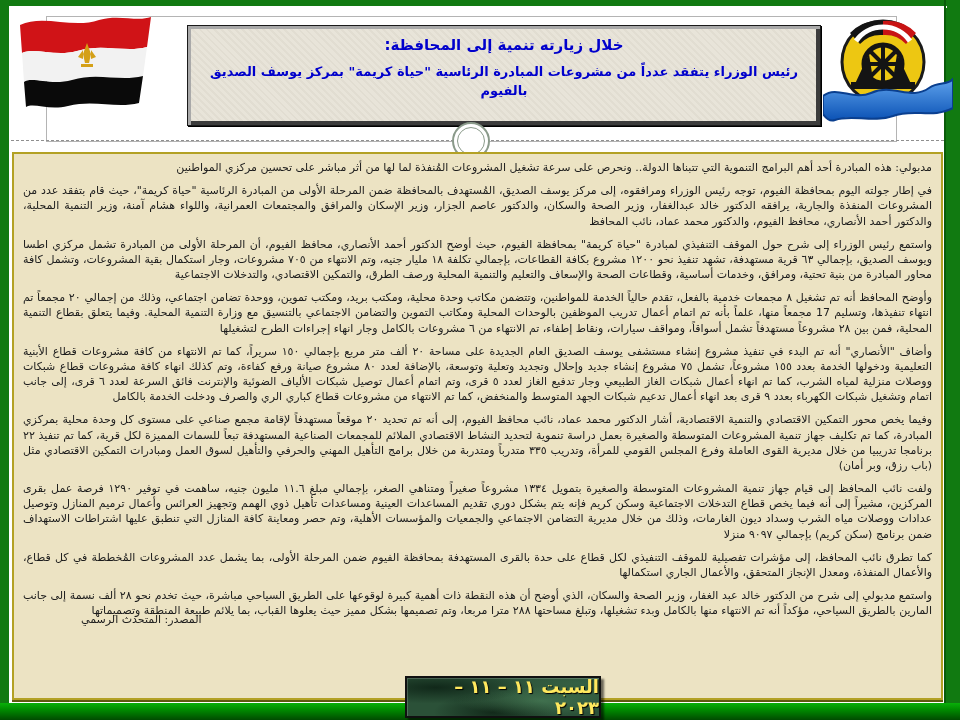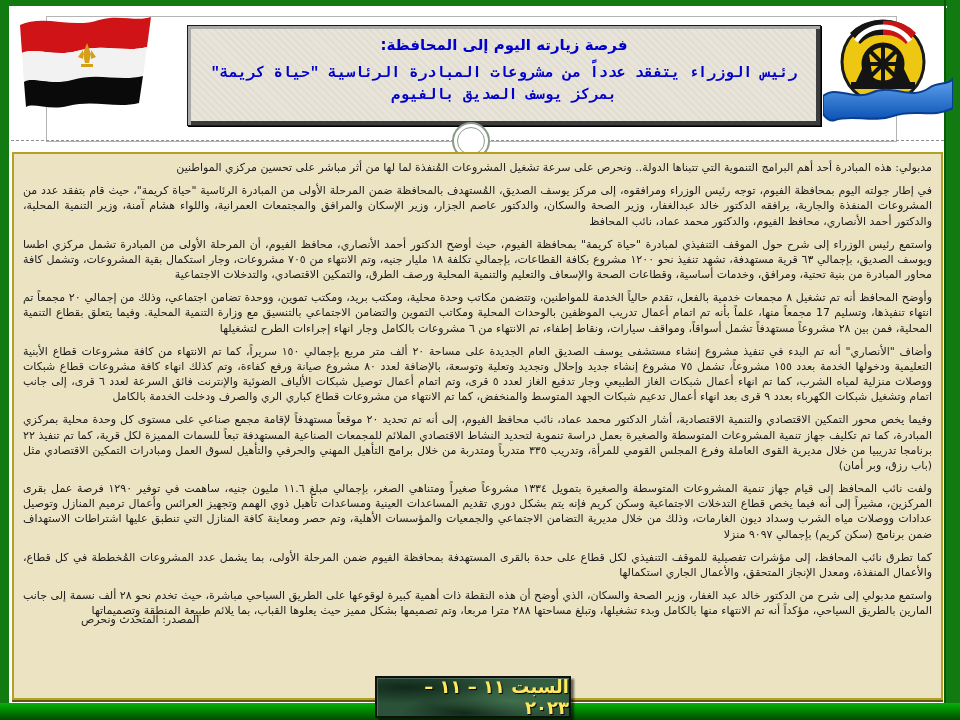--- a/index.html
+++ b/index.html
@@ -30,34 +30,34 @@
   .emblem { position:absolute; left:812px; top:6px; width:130px; height:118px; }
 
   .title-box { position:absolute; left:176px; top:17px; width:634px; height:101px;
                background:#e8e4d9;
                background-image:repeating-linear-gradient(45deg, rgba(120,110,90,.06) 0 2px, transparent 2px 5px);
                border:1px solid #1a1a1a;
                box-shadow: inset 3px 3px 0 #a9a9a9, inset -4px -4px 0 #3c3c3c, 1px 1px 0 #000;
                color:#0000cc; direction:rtl; text-align:center;
                font-weight:bold; padding:10px 14px 6px; }
   .title-box .t1 { font-size:15px; margin-bottom:9px; }
-  .title-box .t2 { font-size:15px; line-height:1.45;font-family:Liberation Mono, monospace; }
+  .title-box .t2 { font-size:13px; line-height:1.45; }
 
   
   .content { position:absolute; left:1px; top:144px; width:931px; height:548px;
              background:#ece3c3; border:2px solid #b3a125; box-shadow:0 2px 0 #5f5a10;
              padding:6px 9px; overflow:hidden; z-index:4; }
   .content .body-text { direction:rtl; text-align:justify; color:#1c1c1c;
                         font-size:11px; line-height:1.38; }
   .content p { margin-bottom:8px; }
   .source { direction:rtl; text-align:left; color:#1c1c1c; font-size:11px;
             margin-top:-14px; padding-left:58px; }
 
   
-  .date-banner { position:absolute; left:375px; top:676px; width:196px; height:42px; z-index:10;
+  .date-banner { position:absolute; left:405px; top:676px; width:196px; height:42px; z-index:10;
                  background:
                    radial-gradient(ellipse at 15% 25%, rgba(10,30,18,.8) 0%, transparent 40%),
                    radial-gradient(ellipse at 70% 60%, rgba(90,150,105,.45) 0%, transparent 45%),
                    radial-gradient(ellipse at 45% 90%, rgba(8,25,14,.7) 0%, transparent 40%),
                    radial-gradient(ellipse at 90% 15%, rgba(70,120,85,.4) 0%, transparent 35%),
                    #2b5138;
                  border:2px solid #101010;
                  box-shadow:3px 3px 2px rgba(0,0,0,.55), inset 1px 1px 0 rgba(255,255,255,.18);
                  color:#ffe85e; font-weight:bold; font-size:18px;
                  display:flex; align-items:center; justify-content:center;
@@ -81,21 +81,21 @@
     <path d="M7,43 C19,37 40,47 62,41 C88,33 110,43 132,37 L128,66 C104,72 83,62 57,70 C35,76 17,66 9,72 Z" fill="#f2f2f2"></path>
     <path d="M9,72 C17,66 35,76 57,70 C83,62 104,72 128,66 L124,93 C100,99 80,89 53,96 C33,101 19,92 11,97 Z" fill="#0a0a0a"></path>
     <g>
       <path d="M68,44 l4,-11 l4,11 l-2,9 h-4 z" fill="#d4a017"></path>
       <path d="M63,47 l5,-7 v9 z M81,47 l-5,-7 v9 z" fill="#d4a017"></path>
       <rect x="66" y="54" width="12" height="3" fill="#d4a017"></rect>
     </g>
   </svg>
 
   <div class="title-box">
-    <div class="t1">فرصة زيارته اليوم إلى المحافظة:</div>
+    <div class="t1">خلال زيارته تنمية إلى المحافظة:</div>
     <div class="t2">رئيس الوزراء يتفقد عدداً من مشروعات المبادرة الرئاسية "حياة كريمة" بمركز يوسف الصديق بالفيوم</div>
   </div>
 
   <svg class="emblem" viewBox="0 0 130 118">
     <defs>
       <linearGradient id="wave" x1="0" y1="0" x2="0" y2="1">
         <stop offset="0" stop-color="#5ea2ec"></stop>
           <stop offset="1" stop-color="#0b52b5"></stop>
       </linearGradient>
     </defs>
@@ -114,20 +114,20 @@
     <div class="body-text">
       <p>مدبولي: هذه المبادرة أحد أهم البرامج التنموية التي تتبناها الدولة.. ونحرص على سرعة تشغيل المشروعات المُنفذة لما لها من أثر مباشر على تحسين مركزي المواطنين</p>
       <p>في إطار جولته اليوم بمحافظة الفيوم، توجه رئيس الوزراء ومرافقوه، إلى مركز يوسف الصديق، المُستهدف بالمحافظة ضمن المرحلة الأولى من المبادرة الرئاسية "حياة كريمة"، حيث قام بتفقد عدد من المشروعات المنفذة والجارية، يرافقه الدكتور خالد عبدالغفار، وزير الصحة والسكان، والدكتور عاصم الجزار، وزير الإسكان والمرافق والمجتمعات العمرانية، واللواء هشام آمنة، وزير التنمية المحلية، والدكتور أحمد الأنصاري، محافظ الفيوم، والدكتور محمد عماد، نائب المحافظ</p>
       <p>واستمع رئيس الوزراء إلى شرح حول الموقف التنفيذي لمبادرة "حياة كريمة" بمحافظة الفيوم، حيث أوضح الدكتور أحمد الأنصاري، محافظ الفيوم، أن المرحلة الأولى من المبادرة تشمل مركزي اطسا ويوسف الصديق، بإجمالي ٦٣ قرية مستهدفة، تشهد تنفيذ نحو ١٢٠٠ مشروع بكافة القطاعات، بإجمالي تكلفة ١٨ مليار جنيه، وتم الانتهاء من ٧٠٥ مشروعات، وجار استكمال بقية المشروعات، وتشمل كافة محاور المبادرة من بنية تحتية، ومرافق، وخدمات أساسية، وقطاعات الصحة والإسعاف والتعليم والتنمية المحلية ورصف الطرق، والتمكين الاقتصادي، والتدخلات الاجتماعية</p>
       <p>وأوضح المحافظ أنه تم تشغيل ٨ مجمعات خدمية بالفعل، تقدم حالياً الخدمة للمواطنين، وتتضمن مكاتب وحدة محلية، ومكتب بريد، ومكتب تموين، ووحدة تضامن اجتماعي، وذلك من إجمالي ٢٠ مجمعاً تم انتهاء تنفيذها، وتسليم 17 مجمعاً منها، علماً بأنه تم اتمام أعمال تدريب الموظفين بالوحدات المحلية ومكاتب التموين والتضامن الاجتماعي بالتنسيق مع وزارة التنمية المحلية. وفيما يتعلق بقطاع التنمية المحلية، فمن بين ٢٨ مشروعاً مستهدفاً تشمل أسواقاً، ومواقف سيارات، ونقاط إطفاء، تم الانتهاء من ٦ مشروعات بالكامل وجار انهاء إجراءات الطرح لتشغيلها</p>
       <p>وأضاف "الأنصاري" أنه تم البدء في تنفيذ مشروع إنشاء مستشفى يوسف الصديق العام الجديدة على مساحة ٢٠ ألف متر مربع بإجمالي ١٥٠ سريراً، كما تم الانتهاء من كافة مشروعات قطاع الأبنية التعليمية ودخولها الخدمة بعدد ١٥٥ مشروعاً، تشمل ٧٥ مشروع إنشاء جديد وإحلال وتجديد وتعلية وتوسعة، بالإضافة لعدد ٨٠ مشروع صيانة ورفع كفاءة، وتم كذلك انهاء كافة مشروعات قطاع شبكات ووصلات منزلية لمياه الشرب، كما تم انهاء أعمال شبكات الغاز الطبيعي وجار تدفيع الغاز لعدد ٥ قرى، وتم اتمام أعمال توصيل شبكات الألياف الضوئية والإنترنت فائق السرعة لعدد ٦ قرى، إلى جانب اتمام وتشغيل شبكات الكهرباء بعدد ٩ قرى بعد انهاء أعمال تدعيم شبكات الجهد المتوسط والمنخفض، كما تم الانتهاء من مشروعات قطاع كباري الري والصرف ودخلت الخدمة بالكامل</p>
       <p>وفيما يخص محور التمكين الاقتصادي والتنمية الاقتصادية، أشار الدكتور محمد عماد، نائب محافظ الفيوم، إلى أنه تم تحديد ٢٠ موقعاً مستهدفاً لإقامة مجمع صناعي على مستوى كل وحدة محلية بمركزي المبادرة، كما تم تكليف جهاز تنمية المشروعات المتوسطة والصغيرة بعمل دراسة تنموية لتحديد النشاط الاقتصادي الملائم للمجمعات الصناعية المستهدفة تبعاً للسمات المميزة لكل قرية، كما تم تنفيذ ٢٢ برنامجا تدريبيا من خلال مديرية القوى العاملة وفرع المجلس القومي للمرأة، وتدريب ٣٣٥ متدرباً ومتدربة من خلال برامج التأهيل المهني والحرفي والتأهيل لسوق العمل ومبادرات التمكين الاقتصادي مثل (باب رزق، وبر أمان)</p>
       <p>ولفت نائب المحافظ إلى قيام جهاز تنمية المشروعات المتوسطة والصغيرة بتمويل ١٣٣٤ مشروعاً صغيراً ومتناهي الصغر، بإجمالي مبلغ ١١.٦ مليون جنيه، ساهمت في توفير ١٢٩٠ فرصة عمل بقرى المركزين، مشيراً إلى أنه فيما يخص قطاع التدخلات الاجتماعية وسكن كريم فإنه يتم بشكل دوري تقديم المساعدات العينية ومساعدات تأهيل ذوي الهمم وتجهيز العرائس وأعمال ترميم المنازل وتوصيل عدادات ووصلات مياه الشرب وسداد ديون الغارمات، وذلك من خلال مديرية التضامن الاجتماعي والجمعيات والمؤسسات الأهلية، وتم حصر ومعاينة كافة المنازل التي تنطبق عليها اشتراطات الاستهداف ضمن برنامج (سكن كريم) بإجمالي ٩٠٩٧ منزلا</p>
       <p>كما تطرق نائب المحافظ، إلى مؤشرات تفصيلية للموقف التنفيذي لكل قطاع على حدة بالقرى المستهدفة بمحافظة الفيوم ضمن المرحلة الأولى، بما يشمل عدد المشروعات المُخططة في كل قطاع، والأعمال المنفذة، ومعدل الإنجاز المتحقق، والأعمال الجاري استكمالها</p>
       <p>واستمع مدبولي إلى شرح من الدكتور خالد عبد الغفار، وزير الصحة والسكان، الذي أوضح أن هذه النقطة ذات أهمية كبيرة لوقوعها على الطريق السياحي مباشرة، حيث تخدم نحو ٢٨ ألف نسمة إلى جانب المارين بالطريق السياحي، مؤكداً أنه تم الانتهاء منها بالكامل وبدء تشغيلها، وتبلغ مساحتها ٢٨٨ مترا مربعا، وتم تصميمها بشكل مميز حيث يعلوها القباب، بما يلائم طبيعة المنطقة وتصميماتها</p>
-      <div class="source">المصدر: المتحدث ونحرص</div>
+      <div class="source">المصدر: المتحدث الرسمي</div>
     </div>
   </div>
 
 </div>
 
 <div class="date-banner">السبت ١١ – ١١ – ٢٠٢٣</div>
 <div class="bottom-bar"></div>
 
 </body></html>

